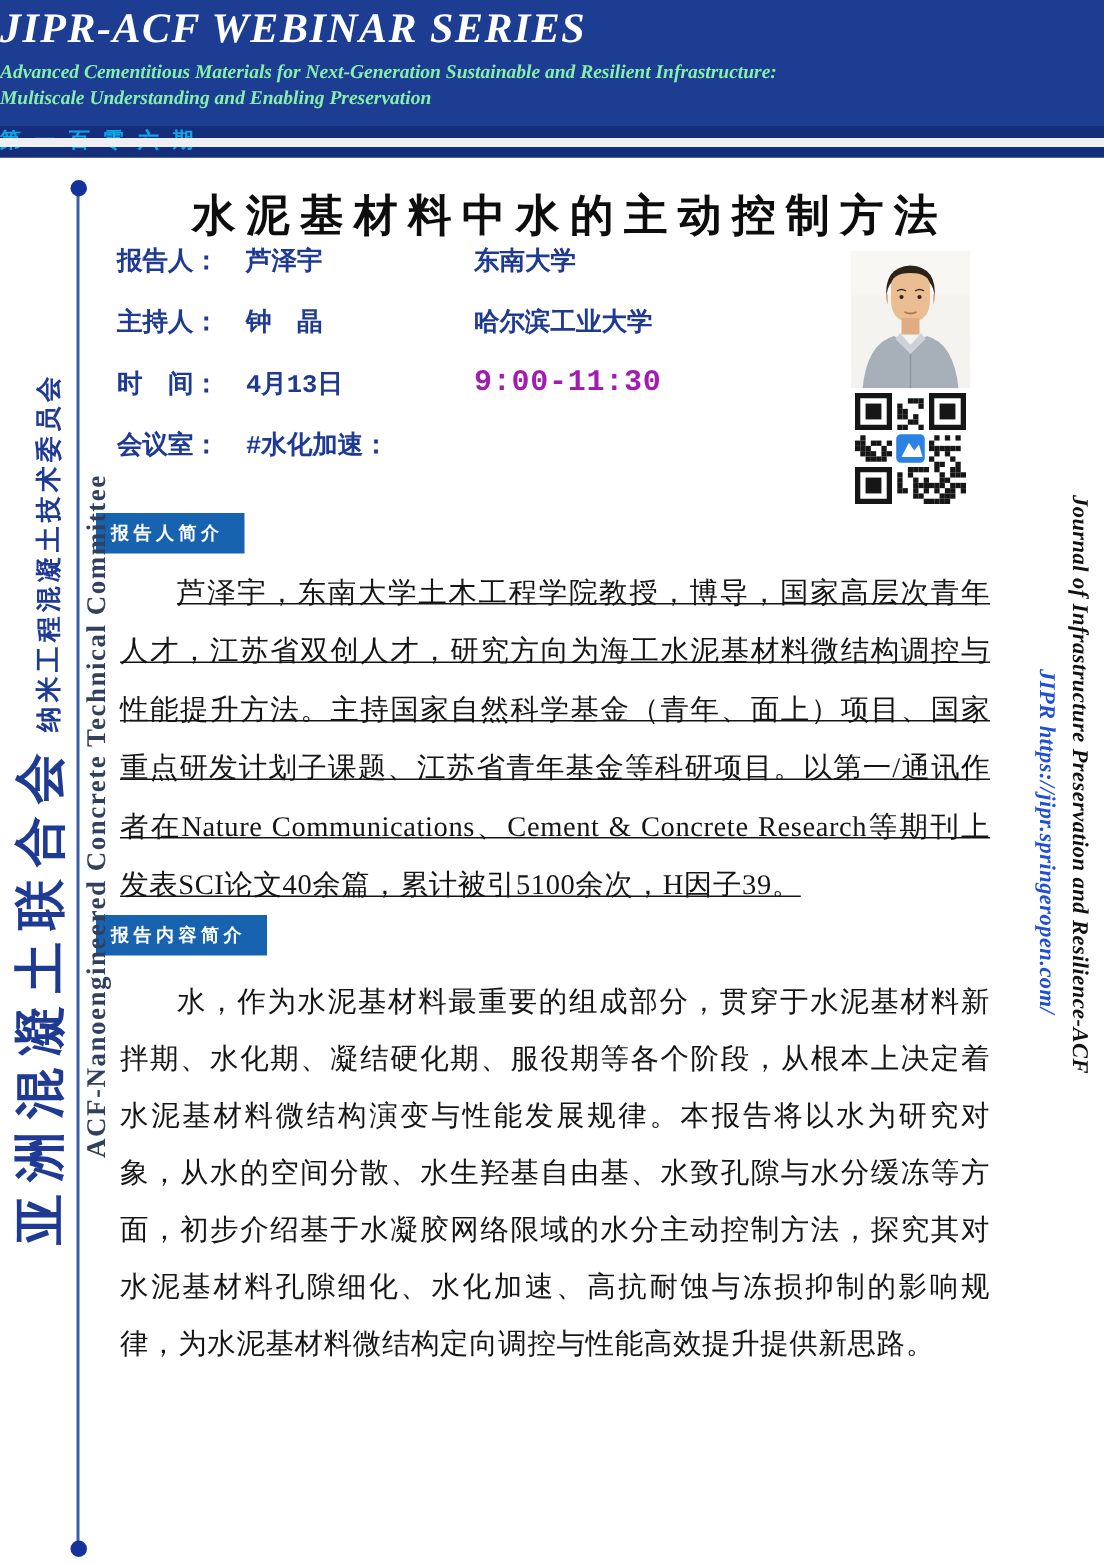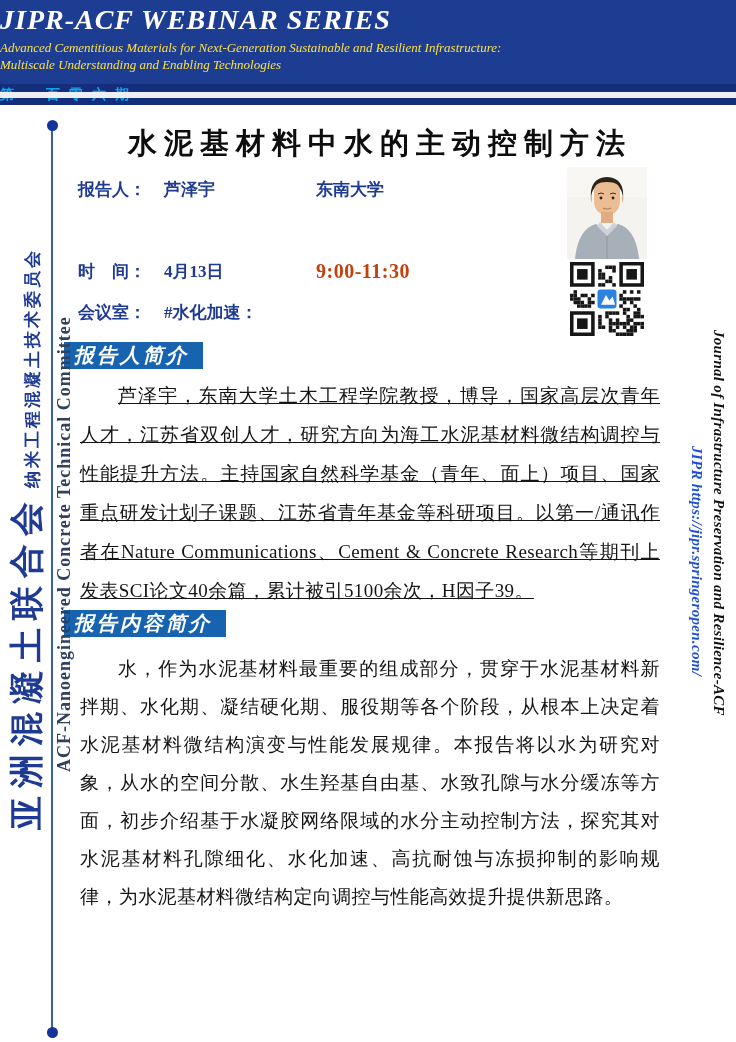--- a/index.html
+++ b/index.html
@@ -5,56 +5,56 @@
   html,body{margin:0;padding:0;}
   body{
     width:736px;height:1042px;position:relative;overflow:hidden;
     background:#ffffff;font-family:"Liberation Serif","DejaVu Serif",serif;
   }
   .page{position:absolute;inset:0;}
 
   
   .header{position:absolute;top:0;left:0;width:736px;height:105px;background:#1d3d92;text-align:left;}
   .h-title{padding-top:4px;color:#ffffff;font-size:28px;font-weight:bold;font-style:italic;letter-spacing:1px;line-height:32px;}
-  .h-sub{color:#fde047;font-size:13px;font-weight:normal;font-style:italic;line-height:17px;}
+  .h-sub{color:#86efac;font-size:13px;font-weight:bold;font-style:italic;line-height:17px;}
   .h-sub1{margin-top:3px;}
   .h-episode{position:absolute;bottom:0;left:0;width:100%;height:21px;background:#152e7c;color:#0ea5e9;
     font-size:14px;font-weight:bold;letter-spacing:9px;line-height:21px;}
   .divider{position:absolute;top:92px;left:0;width:736px;height:6px;background:#edeff5;}
 
   
   .talk-title{position:absolute;top:112px;left:0;width:736px;margin:12px;text-align:center;
     font-size:29px;font-weight:bold;letter-spacing:7px;color:#0d0d0d;}
 
   
   .vline{position:absolute;left:51px;top:130px;width:2px;height:900px;background:#3a5ea8;}
   .dot{position:absolute;width:11px;height:11px;border-radius:50%;background:#14339b;}
   .dot-top{left:47px;top:120px;}
   .dot-bottom{left:47px;top:1027px;}
 
   
-  .info{position:absolute;left:78px;top:172px;width:480px;height:160px;}
+  .info{position:absolute;left:78px;top:156px;width:480px;height:160px;font-family:Liberation Mono, monospace;}
   .info-row{position:absolute;left:0;width:100%;white-space:nowrap;
     color:#1e3a92;font-weight:bold;font-size:17px;}
   .r0{top:6px}.r1{top:47px}.r2{top:88px}.r3{top:129px}
   .info-label{display:inline-block;min-width:86px;}
   .info-right{position:absolute;left:238px;top:0;width:246px;text-align:left;}
-  .num{font-size:20px;color:#c2410c;letter-spacing:0.5px;}
+  .num{font-size:20px;color:#a21caf;letter-spacing:0.5px;}
 
   
   .photo{position:absolute;left:567px;top:167px;width:80px;height:92px;overflow:hidden;}
   .photo svg{display:block;}
 
   
   .qr{position:absolute;left:570px;top:260px;width:74px;height:78px;background:#fff;}
   .qr svg{display:block;width:74px;height:78px;}
 
   
-  .badge{position:absolute;left:64px;background:#1763b0;color:#ffffff;font-weight:bold;font-style:italic;
-    font-size:20px;letter-spacing:3px;padding:4px 14px 5px 10px;line-height:18px;}
+  .badge{position:absolute;left:64px;background:#1763b0;color:#ffffff;font-weight:bold;
+    font-size:12px;letter-spacing:3px;padding:4px 14px 5px 10px;line-height:18px;}
   .badge1{top:342px;}
   .badge2{top:610px;}
   .para{position:absolute;left:80px;width:580px;margin:0;text-align:justify;text-indent:2em;
     color:#151515;font-size:19px;letter-spacing:0.4px;}
   .para1{top:376px;line-height:39px;text-decoration:underline;}
   .para2{top:650px;line-height:38px;}
 
   
   .left-cn{position:absolute;left:4px;top:830px;transform:rotate(-90deg);transform-origin:0 0;
     white-space:nowrap;color:#1e3a92;font-weight:bold;}
@@ -70,35 +70,39 @@
     white-space:nowrap;font-size:15px;font-weight:bold;font-style:italic;color:#1f4fd8;letter-spacing:0.3px;}
 </style>
 </head>
 <body>
 
 <div class="page">
 
   <header class="header">
     <div class="h-title">JIPR-ACF WEBINAR SERIES</div>
     <div class="h-sub h-sub1">Advanced Cementitious Materials for Next-Generation Sustainable and Resilient Infrastructure:</div>
-    <div class="h-sub">Multiscale Understanding and Enabling Technologies</div>
+    <div class="h-sub">Multiscale Understanding and Enabling Preservation</div>
     <div class="h-episode">第一百零六期</div>
   </header>
   <div class="divider"></div>
 
   <div class="vline"></div>
   <div class="dot dot-top"></div>
   <div class="dot dot-bottom"></div>
 
   <h1 class="talk-title">水泥基材料中水的主动控制方法</h1>
 
   <section class="info">
     <div class="info-row r0">
       <span class="info-label">报告人：</span><span>芦泽宇</span>
       <span class="info-right">东南大学</span>
+    </div>
+    <div class="info-row r1">
+      <span class="info-label">主持人：</span><span>钟　晶</span>
+      <span class="info-right">哈尔滨工业大学</span>
     </div>
     <div class="info-row r2">
       <span class="info-label">时　间：</span><span>4月13日</span>
       <span class="info-right num">9:00-11:30</span>
     </div>
     <div class="info-row r3">
       <span class="info-label">会议室：</span><span>#水化加速：</span>
     </div>
   </section>
 

